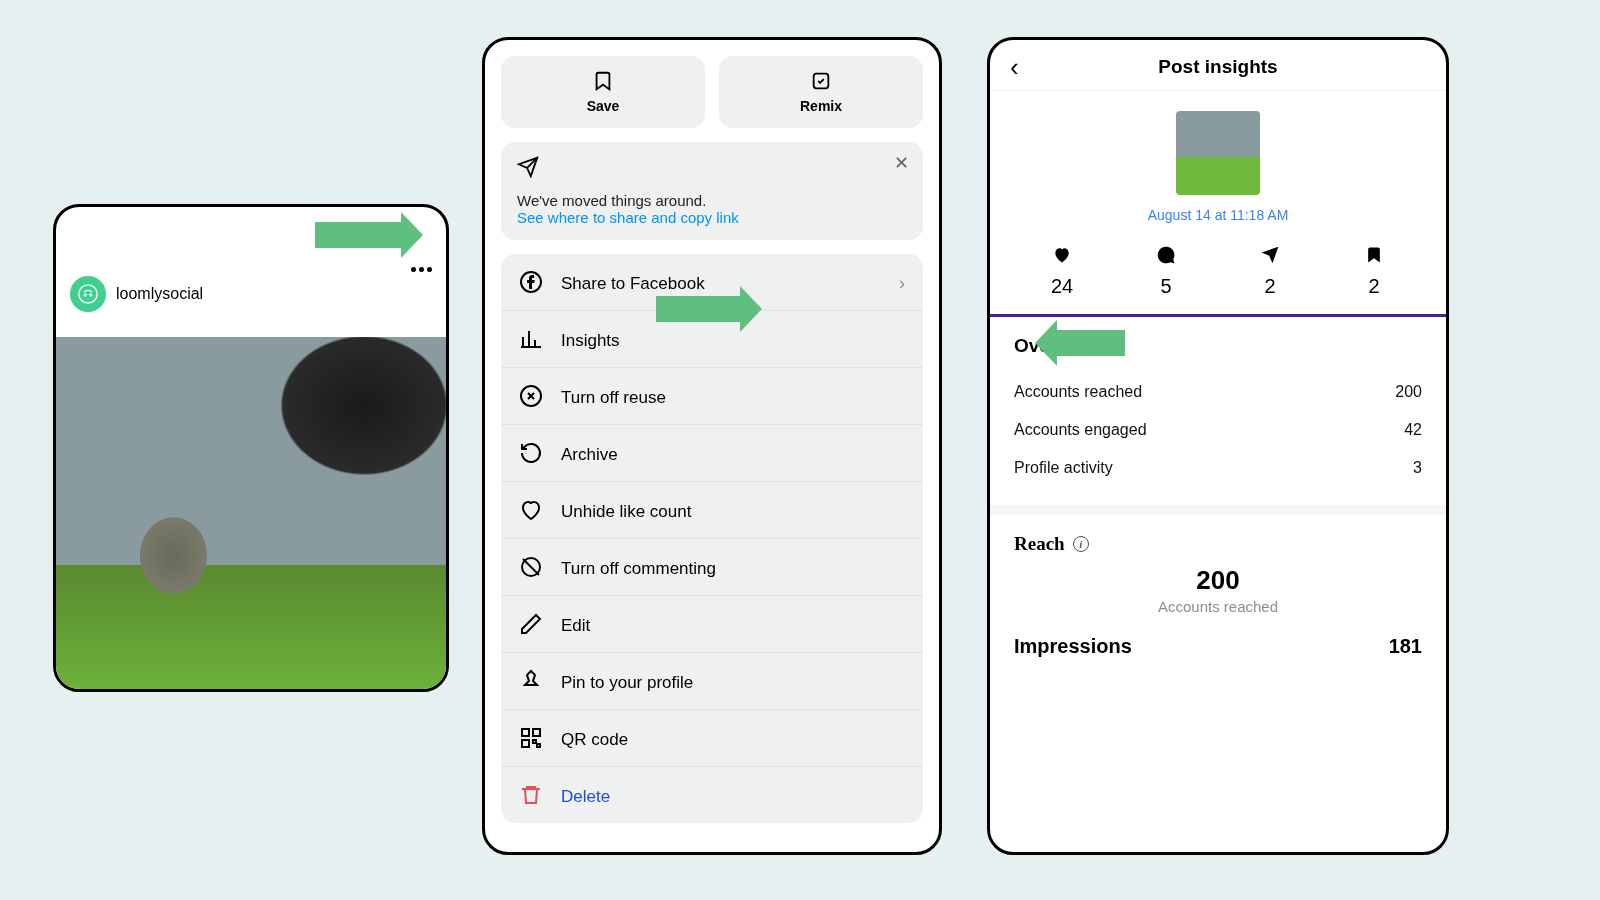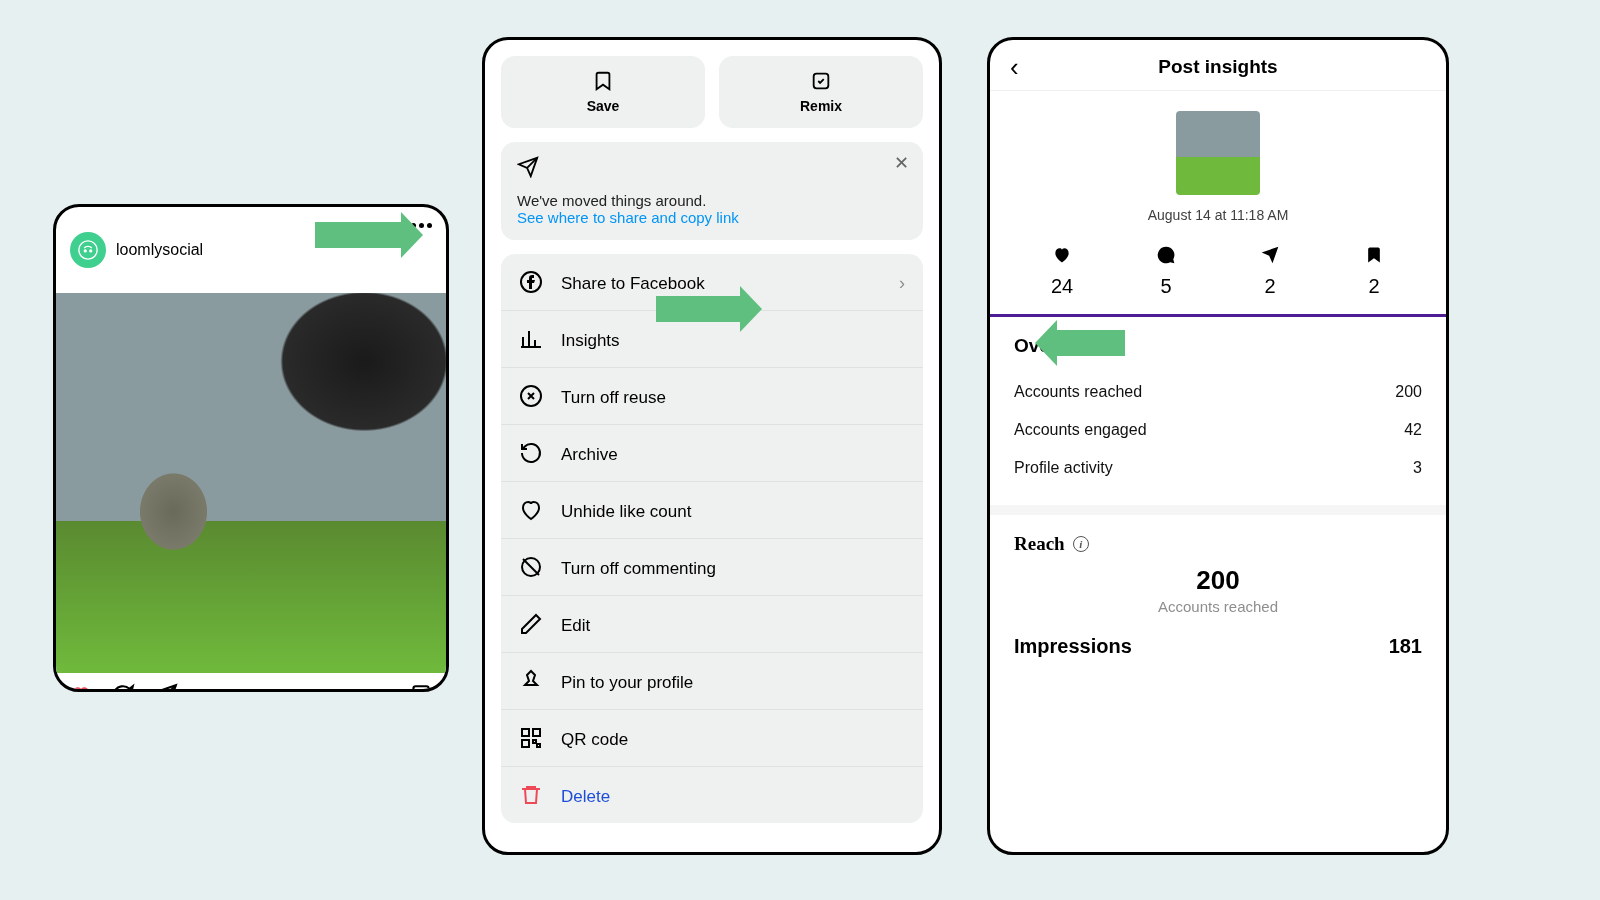--- a/index.html
+++ b/index.html
@@ -12,21 +12,21 @@
   }
   .panel {
     position: absolute;
     background: #fff;
     border: 3px solid #000;
     border-radius: 26px;
     overflow: hidden;
   }
   
   #panel1 { left: 53px; top: 204px; width: 396px; height: 488px; }
-  .p1-header { display: flex; align-items: center; padding: 25px 14px; position: relative; }
+  .p1-header { display: flex; align-items: center; padding: 25px 14px; position: relative; margin-top: 44px; }
   .avatar {
     width: 36px; height: 36px; border-radius: 50%;
     background: #3fcf8e; display:flex; align-items:center; justify-content:center;
     margin-right: 10px;
   }
   .avatar svg { width:22px; height:22px; }
   .username { font-size: 16px; font-weight: 500; color:#000; }
   .more-dots { position:absolute; right:14px; top: 16px; display:flex; gap:3px; }
   .more-dots span { width:5px; height:5px; border-radius:50%; background:#000; }
   .p1-image {
@@ -94,21 +94,21 @@
   #panel3 { left: 987px; top: 37px; width: 462px; height: 818px; background:#fff; }
   .p3-header { display:flex; align-items:center; justify-content:center; padding:16px 0 12px; position:relative; border-bottom:1px solid #f0f0f0;}
   .p3-header .back { position:absolute; left:20px; font-size:26px; font-weight:300; }
   .p3-title { font-size:19px; font-weight:700; }
   .thumb-wrap { text-align:center; padding-top:20px; }
   .thumb {
     width:84px; height:84px; margin:0 auto;
     background: linear-gradient(to bottom, #8a9ba0 0%, #8a9ba0 55%, #6fba3c 55%, #6fba3c 100%);
     border-radius:4px;
   }
-  .ts { font-size:14px; color:#404040; margin-top:12px; }
+  .ts { font-size:14px; color:#3b82f6; margin-top:12px; }
   .stat-row { display:flex; padding:22px 20px 16px; border-bottom:3px solid #4c1d95; position:relative;}
   .stat { flex:1; text-align:center; }
   .stat .v { font-size:20px; margin-top:6px; }
   .section { padding:18px 24px; border-bottom:10px solid #f5f5f5; }
   .section h3 { font-size:19px; font-weight:700; display:flex; align-items:center; gap:8px; margin-bottom:16px;}
   .kv { display:flex; justify-content:space-between; font-size:16px; padding:10px 0; color:#111;}
   .reach-big { text-align:center; padding:10px 0 4px; }
   .reach-big .n { font-size:26px; font-weight:700; }
   .reach-big .s { font-size:15px; color:#8e8e8e; margin-top:2px; }
   .imp-row { display:flex; justify-content:space-between; padding:10px 24px 0; font-size:20px; font-weight:700;}

